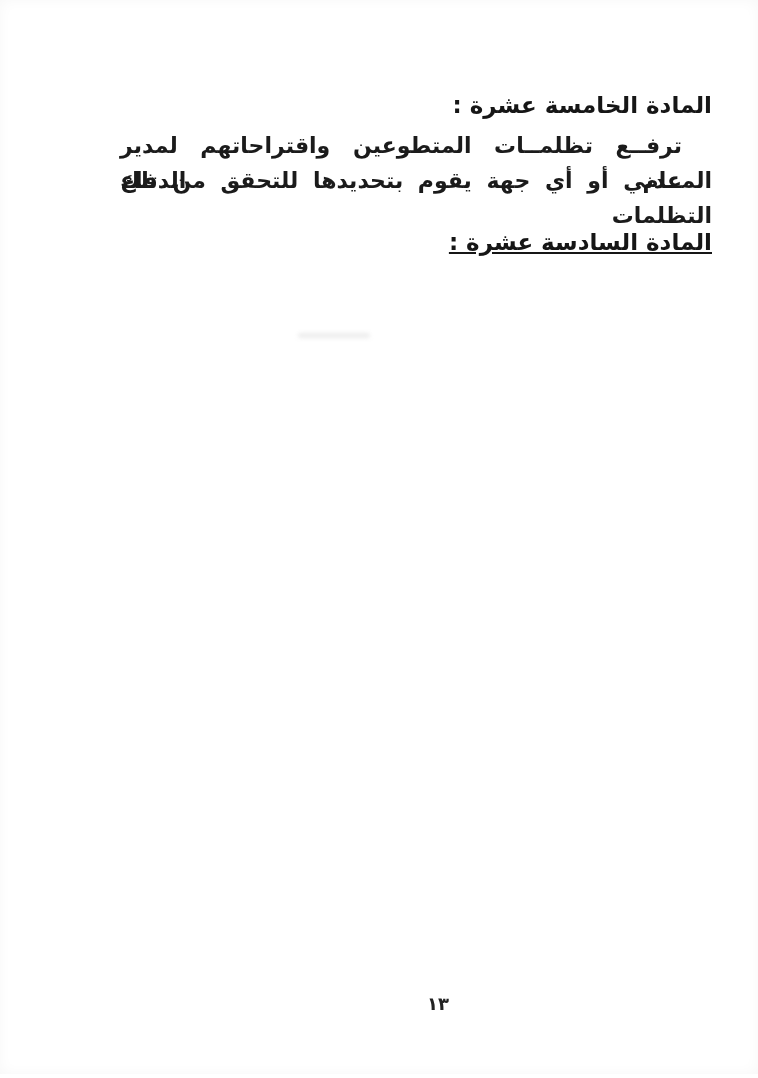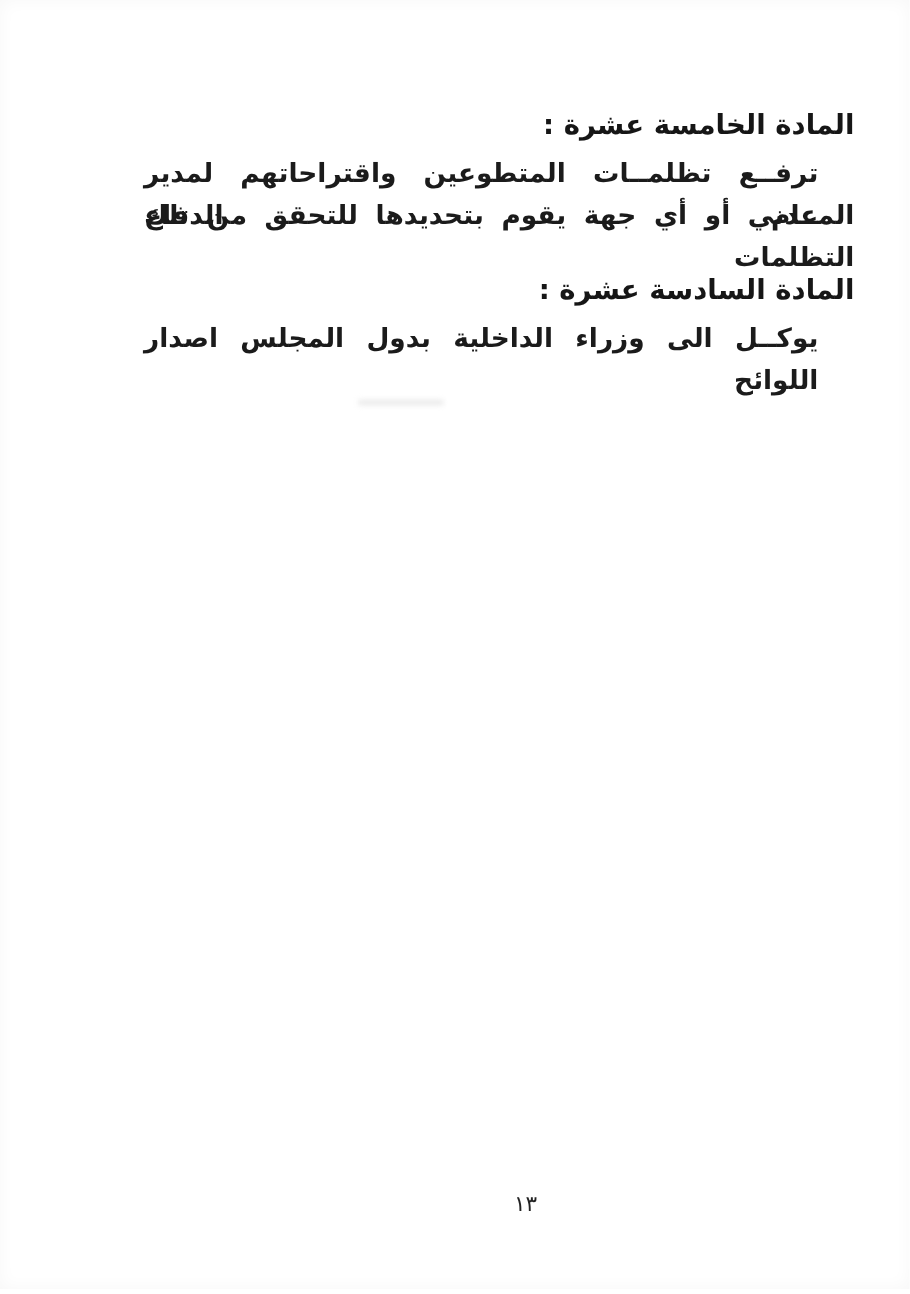--- a/index.html
+++ b/index.html
@@ -21,21 +21,21 @@
   .doc {
     position: absolute;
     top: 88px;
     right: 46px;          
     width: 592px;         
     direction: rtl;
     color: #161616;
     -webkit-font-smoothing: antialiased;
   }
   .article { margin: 0; padding: 0; }
-  .article + .article { margin-top: 27px; }
+  .article + .article { margin-top: 27px; text-decoration: underline; }
   .article-heading {
     font-size: 23px;
     font-weight: bold;
     line-height: 34px;
     text-align: right;
     margin: 0 0 6px 0;
     letter-spacing: 0.5px;
   }
   .line {
     font-size: 22px;
@@ -55,21 +55,21 @@
   
   .line.indent { padding-right: 30px; }
   
   .line.flush-right { text-align: right; }
   .page-number {
     position: absolute;
     top: 993px;
     left: 438px;
     transform: translateX(-50%);
     font-size: 18px;
-    font-weight: normal;
+    font-weight: bold;
     color: #222;
     letter-spacing: 4px;
     direction: rtl;
   }
   
   .smudge {
     position: absolute;
     top: 333px;
     left: 298px;
     width: 72px;
@@ -87,21 +87,20 @@
   <div class="doc">
 
     <div class="article">
       <div class="article-heading">المادة الخامسة عشرة :</div>
       <div class="line justify indent">ترفــع تظلمــات المتطوعين واقتراحاتهم لمدير عام الدفاع</div>
       <div class="line justify">المــدني أو أي جهة يقوم بتحديدها للتحقق من تلك التظلمات</div>
     </div>
 
     <div class="article">
       <div class="article-heading">المادة السادسة عشرة :</div>
-      <div class="line justify indent">يوكــل الى وزراء الداخلية بدول المجلس اصدار اللوائح</div>
     </div>
 
   </div>
 
   <div class="smudge"></div>
 
   <div class="page-number">١٣</div>
 
 </div>
 

